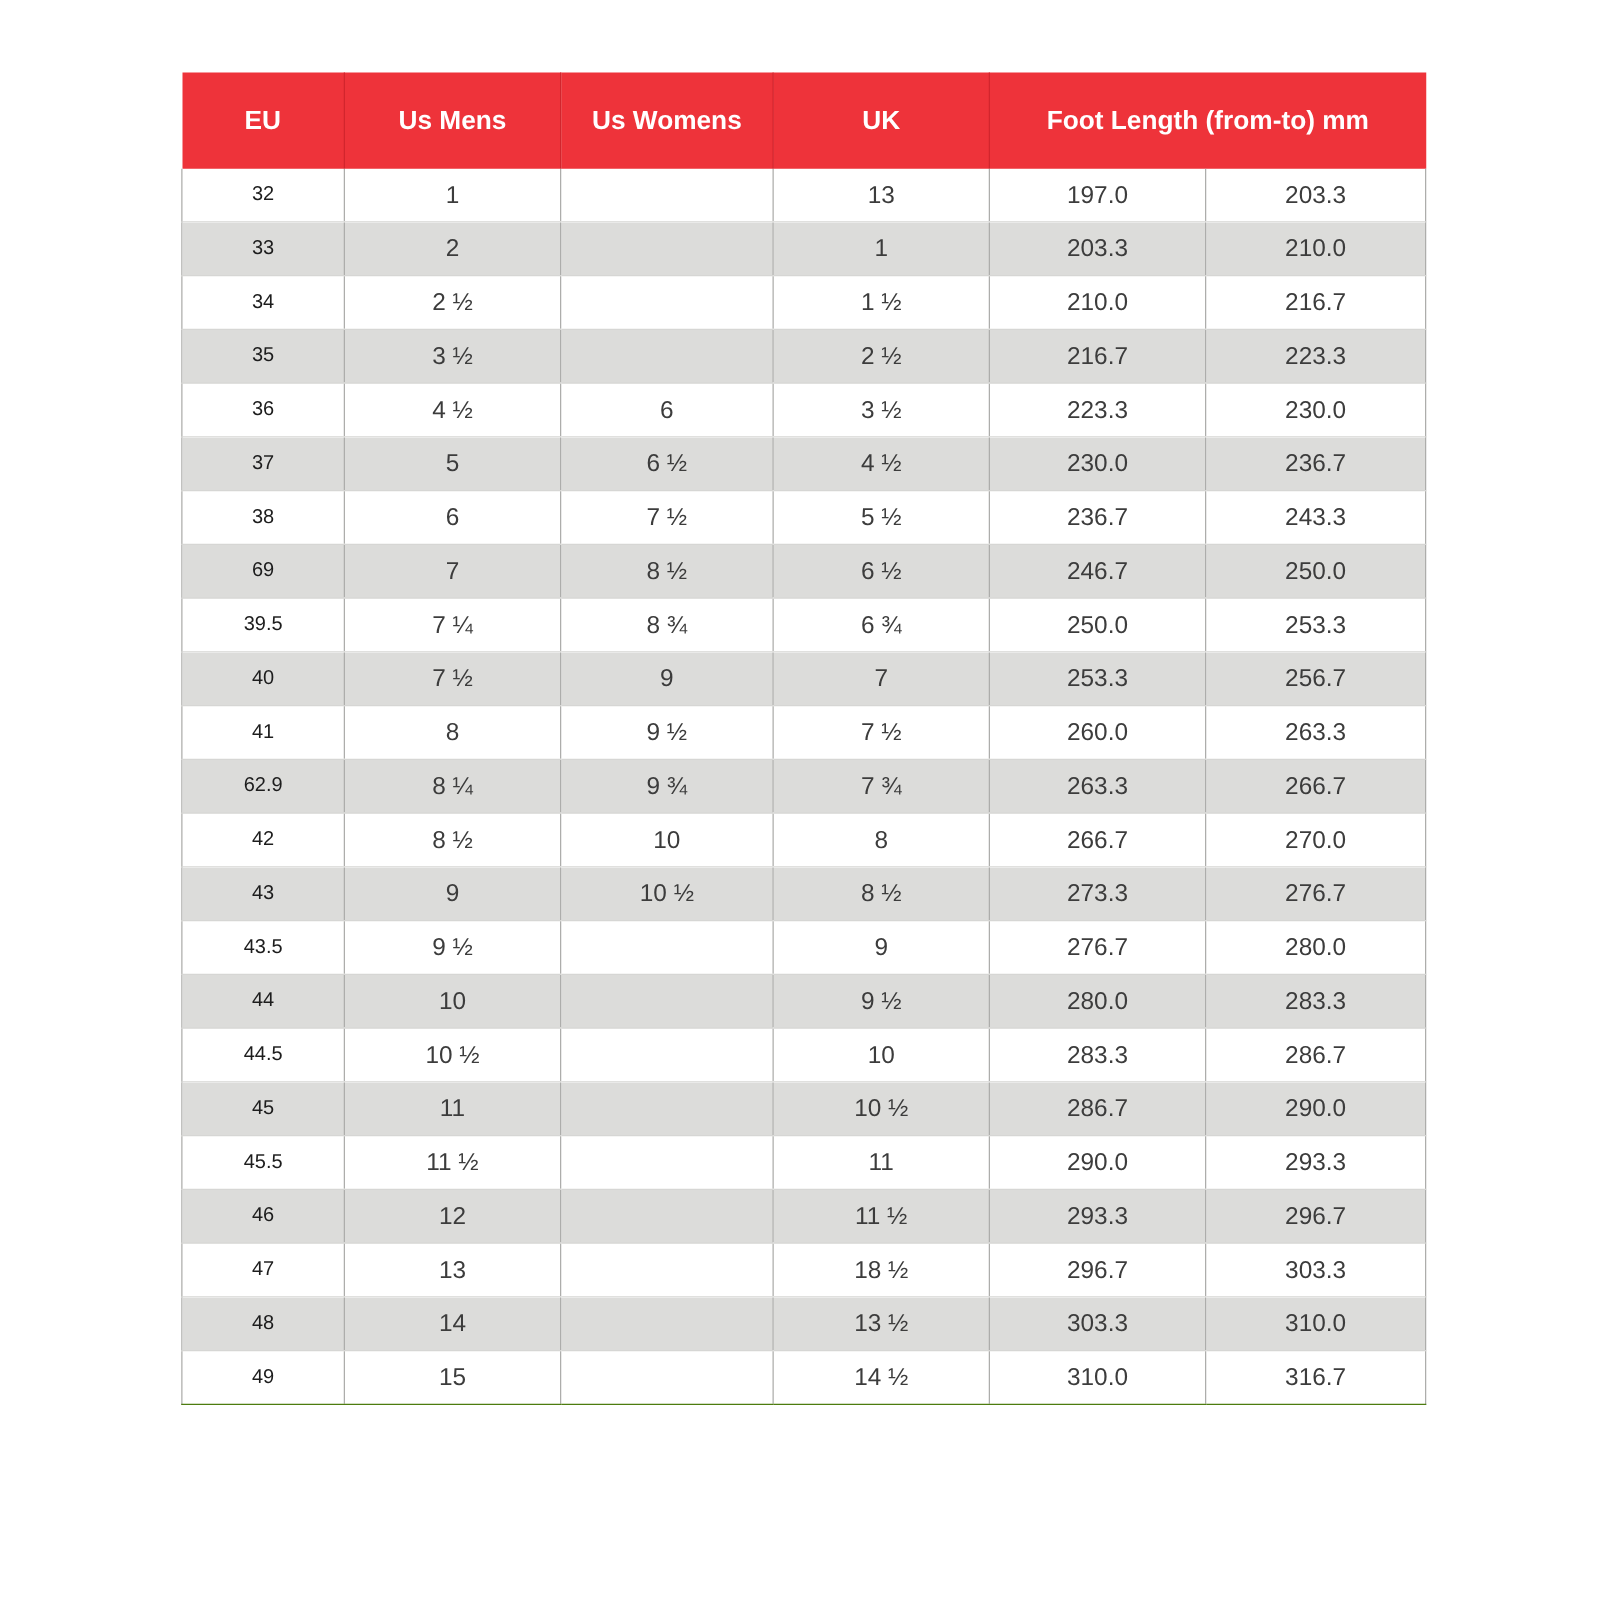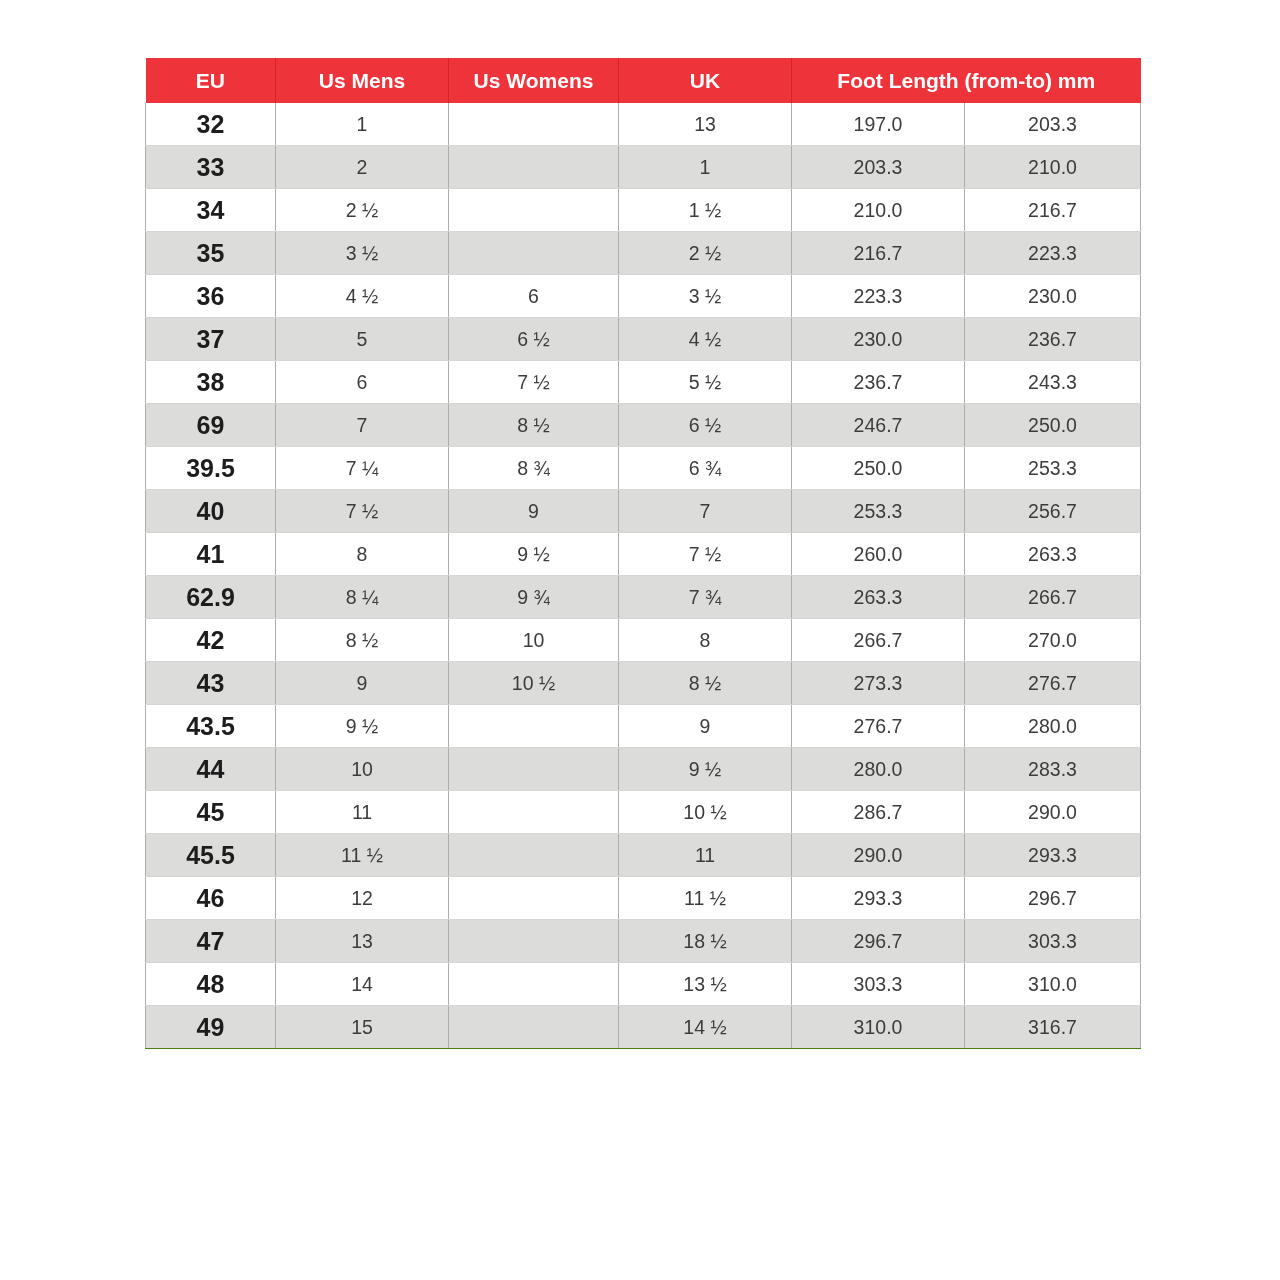--- a/index.html
+++ b/index.html
@@ -35,21 +35,21 @@
   }
   table.size-table th{
     background:var(--header-bg);
     color:var(--header-text);
     font-weight:bold;
     font-size:21px;
     height:45px;
     text-align:center;
     vertical-align:middle;
     border-left:1px solid var(--header-divider);
-    padding:0;
+    padding:16px;
   }
   table.size-table th:first-child{
     border-left:none;
   }
   table.size-table td{
     height:42px;
     text-align:center;
     vertical-align:middle;
     font-size:19.5px;
     color:var(--cell-text);
@@ -66,23 +66,23 @@
   table.size-table td:last-child{
     border-right:1px solid var(--v-border);
   }
   table.size-table tbody tr:nth-child(even) td{
     background:var(--stripe-bg);
   }
   table.size-table tbody tr:last-child td{
     border-bottom:1px solid #4d7c0f;
   }
   table.size-table td.eu-cell{
-    font-weight:bold;
+    font-weight:normal;
     color:var(--eu-text);
-    font-size:25px;
+    font-size:16px;
   }
 </style>
 </head>
 <body>
 
 <div class="table-wrap">
   <table class="size-table">
     <colgroup>
         <col style="width: 130px;">
         <col style="width: 173px;">
@@ -223,20 +223,28 @@
         </tr>
         <tr>
           <td class="eu-cell">44</td>
           <td>10</td>
           <td></td>
           <td>9 ½</td>
           <td>280.0</td>
           <td>283.3</td>
         </tr>
         <tr>
+          <td class="eu-cell">44.5</td>
+          <td>10 ½</td>
+          <td></td>
+          <td>10</td>
+          <td>283.3</td>
+          <td>286.7</td>
+        </tr>
+        <tr>
           <td class="eu-cell">45</td>
           <td>11</td>
           <td></td>
           <td>10 ½</td>
           <td>286.7</td>
           <td>290.0</td>
         </tr>
         <tr>
           <td class="eu-cell">45.5</td>
           <td>11 ½</td>

